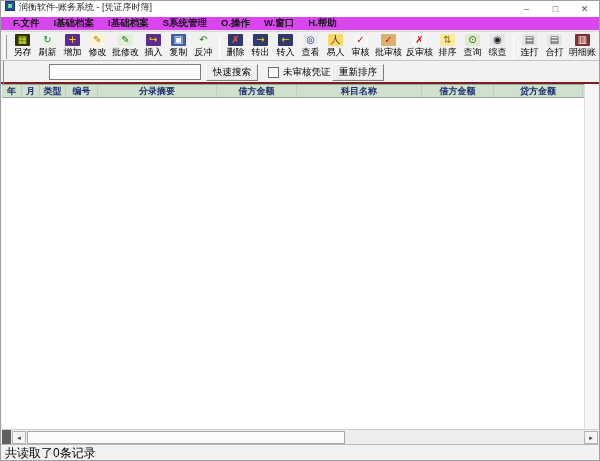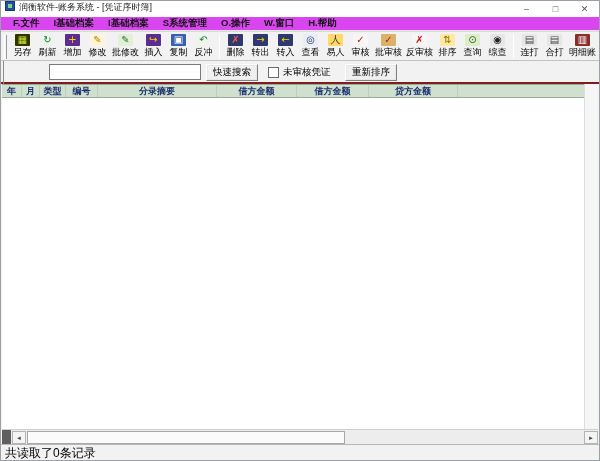--- a/index.html
+++ b/index.html
@@ -29,21 +29,21 @@
   .tb-btn { display:flex; flex-direction:column; align-items:center; padding:0 2px; min-width:25px; flex:0 0 auto; }
   .tb-icon { width:15px; height:12px; font-size:10px; line-height:12px; text-align:center; border-radius:1px; display:block; font-family:"DejaVu Sans",sans-serif; }
   .tb-label { font-size:9px; line-height:12px; color:#000; white-space:nowrap; }
   .tb-sep { width:1px; height:24px; background:#a8a8a8; border-right:1px solid #ffffff; margin:1px 3px 0 3px; flex:0 0 auto; }
 
   
   .searchrow { position:absolute; top:60px; left:0; right:0; height:23px; background:#f2f2f2; border-bottom:2px solid #7f1d1d; }
   .search-input { position:absolute; left:48px; top:3px; width:152px; height:16px; border:1px solid #7a7a7a; background:#ffffff; font-size:10px; padding:0 3px; outline:none; }
   .push-btn { position:absolute; top:3px; height:17px; background:#f0f0f0; border:1px solid #808080; border-top-color:#ffffff; border-left-color:#ffffff; box-shadow:0 0 0 1px #e8e8e8 inset; font-size:9.5px; color:#000; display:flex; align-items:center; justify-content:center; }
   .btn-quick { left:205px; width:52px; }
-  .btn-resort { left:331px; width:52px;margin-left:13px; }
+  .btn-resort { left:331px; width:52px; }
   .cb-wrap { position:absolute; left:267px; top:5px; display:flex; align-items:center; }
   .cb-box { width:11px; height:11px; border:1px solid #6a6a6a; background:#ffffff; margin-right:4px; flex:0 0 auto; }
   .cb-label { font-size:9.5px; color:#000; white-space:nowrap; }
 
   
   .client-edge { position:absolute; left:2px; top:60px; width:1px; height:383px; background:#8c8c8c; }
 
   
   .grid-header { position:absolute; top:83px; left:1px; width:583px; height:14px; display:flex; background:#cfe0cf; border-top:1px solid #98ac98; border-bottom:1px solid #98ac98; }
   .col { display:flex; align-items:center; justify-content:center; font-size:9px; font-weight:bold; color:#1d2f6e; border-right:1px solid #bccfbc; height:100%; white-space:nowrap; overflow:hidden; }
@@ -207,20 +207,21 @@
 
   <div class="client-edge"></div>
 
   <div class="grid-header">
     <div class="col c0">年</div>
     <div class="col c1">月</div>
     <div class="col c2">类型</div>
     <div class="col c3">编号</div>
     <div class="col c4">分录摘要</div>
     <div class="col c5">借方金额</div>
+    <div class="col c6">科目名称</div>
     <div class="col c7">借方金额</div>
     <div class="col c8">贷方金额</div>
     <div class="col cfill"></div>
   </div>
 
   <div class="grid-body"></div>
 
   <div class="vscroll"></div>
 
   <div class="hscroll">

